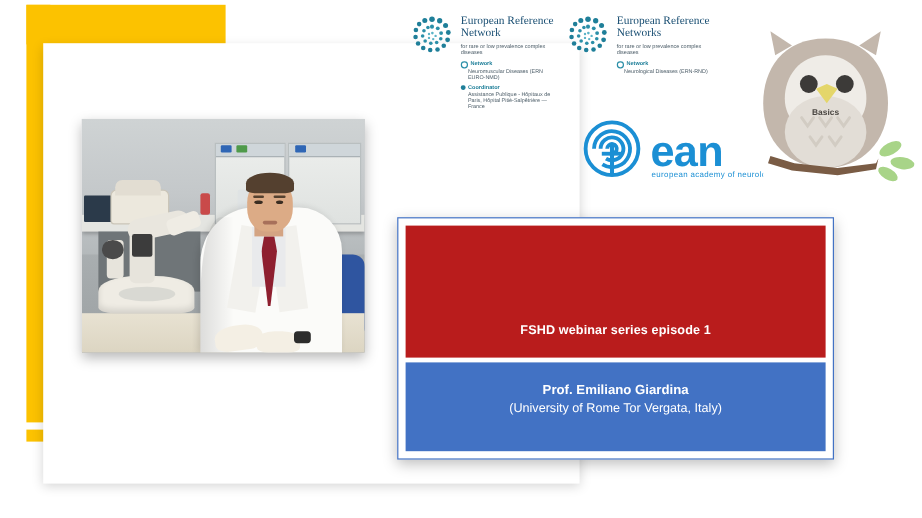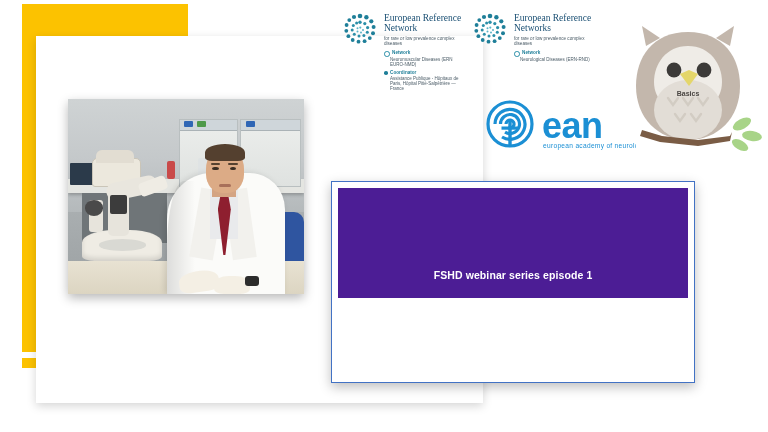--- a/index.html
+++ b/index.html
@@ -306,21 +306,21 @@
     left: 331px; top: 181px;
     width: 364px; height: 202px;
     background: #ffffff;
     border: 1px solid #4272c4;
     box-shadow: 0 4px 11px rgba(0,0,0,0.26);
     box-sizing: border-box;
     padding: 6px;
   }
   .card-top {
     width: 100%; height: 110px;
-    background: #4c1d95;
+    background: #b91c1c;
     display: flex;
     flex-direction: column;
     align-items: center;
     justify-content: flex-end;
     padding-bottom: 14px;
     box-sizing: border-box;
   }
   .eyebrow {
     color: #ffffff;
     font-size: 10.5px;
@@ -581,15 +581,19 @@
           <ellipse cx="128" cy="133" rx="9" ry="4.6" transform="rotate(30 128 133)"></ellipse>
         </g>
       </g>
     </svg>
   </div>
 
   <div class="card">
     <div class="card-top">
       <div class="eyebrow">FSHD webinar series episode 1</div>
     </div>
+    <div class="card-bot">
+      <div class="speaker">Prof. Emiliano Giardina</div>
+      <div class="affil">(University of Rome Tor Vergata, Italy)</div>
+    </div>
   </div>
 
 </div>
 
 </body></html>

